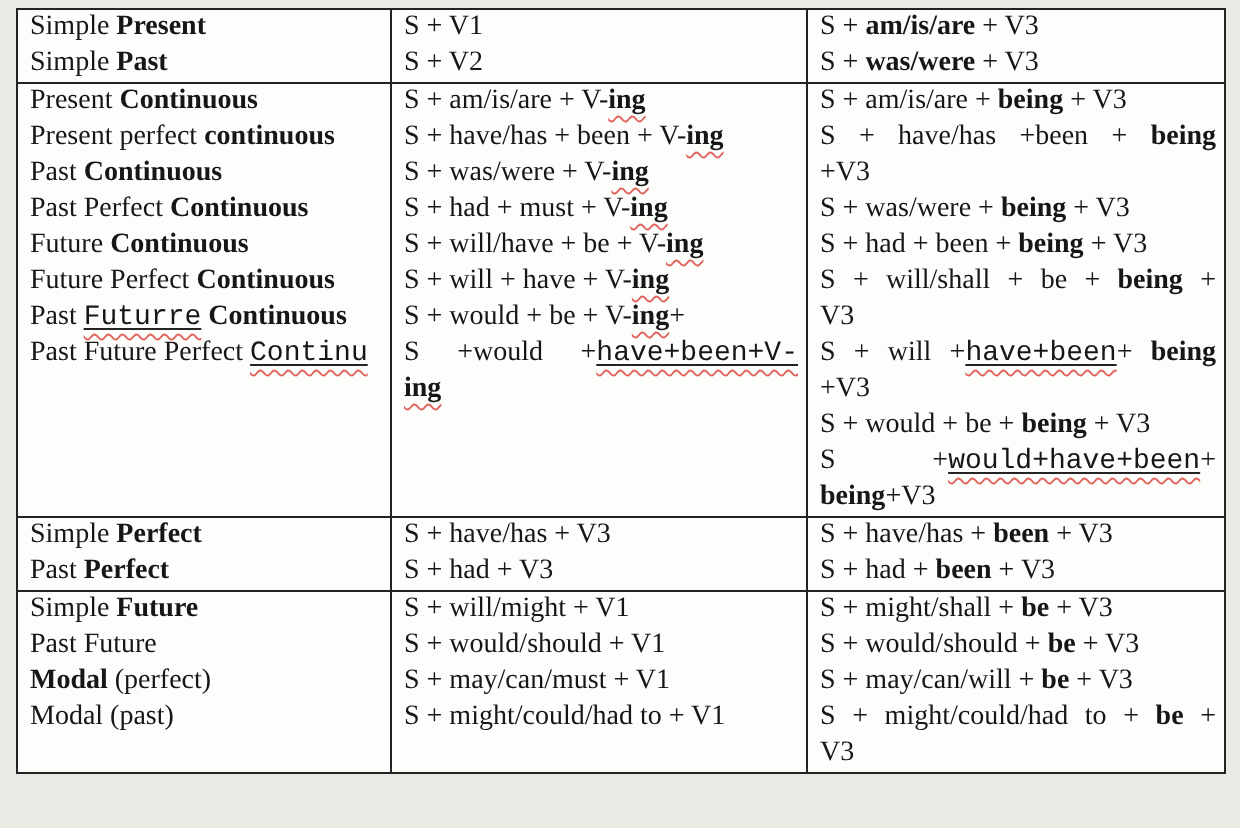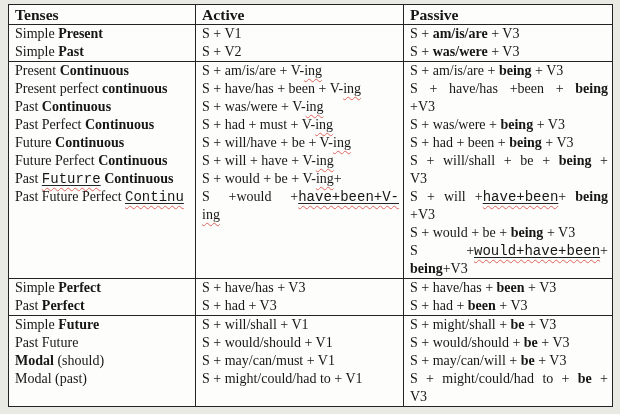--- a/index.html
+++ b/index.html
@@ -45,20 +45,21 @@
     text-align-last: justify;
   }
   .b { font-weight: bold; }
   .sq {
     text-decoration-line: underline;
     text-decoration-style: wavy;
     text-decoration-color: var(--squiggle, #e0635c);
     text-decoration-thickness: 1px;
     text-underline-offset: 2.5px;
     text-decoration-skip-ink: none;
+    font-weight: bold;
   }
   .usq {
     text-decoration-line: underline;
     text-decoration-style: solid;
     text-decoration-color: var(--border, #232323);
     text-decoration-thickness: 1px;
     text-underline-offset: 2px;
     text-decoration-skip-ink: none;
   }
   .usq .wv {
@@ -75,25 +76,20 @@
 <body>
 
 <div class="page">
   <table class="tense-table">
     <colgroup>
       <col style="width:187px">
       <col style="width:208px">
       <col style="width:209px">
     </colgroup>
     <tbody>
-        <tr class="header-row">
-          <td class="header-cell">Tenses</td>
-          <td class="header-cell">Active</td>
-          <td class="header-cell">Passive</td>
-        </tr>
         <tr class="group-row">
           <td class="col-tenses">
             <div class="line"><span class="seg">Simple </span><span class="seg b">Present</span></div>
             <div class="line"><span class="seg">Simple </span><span class="seg b">Past</span></div>
           </td>
           <td class="col-active">
             <div class="line"><span class="seg">S + V1</span></div>
             <div class="line"><span class="seg">S + V2</span></div>
           </td>
           <td class="col-passive">
@@ -149,25 +145,25 @@
           </td>
           <td class="col-passive">
             <div class="line"><span class="seg">S + have/has + </span><span class="seg b">been</span><span class="seg"> + V3</span></div>
             <div class="line"><span class="seg">S + had + </span><span class="seg b">been</span><span class="seg"> + V3</span></div>
           </td>
         </tr>
         <tr class="group-row">
           <td class="col-tenses">
             <div class="line"><span class="seg">Simple </span><span class="seg b">Future</span></div>
             <div class="line"><span class="seg">Past Future</span></div>
-            <div class="line"><span class="seg b">Modal</span><span class="seg"> (should)</span></div>
+            <div class="line"><span class="seg b">Modal</span><span class="seg"> (perfect)</span></div>
             <div class="line"><span class="seg">Modal (past)</span></div>
           </td>
           <td class="col-active">
-            <div class="line"><span class="seg">S + will/shall + V1</span></div>
+            <div class="line"><span class="seg">S + will/might + V1</span></div>
             <div class="line"><span class="seg">S + would/should + V1</span></div>
             <div class="line"><span class="seg">S + may/can/must + V1</span></div>
             <div class="line"><span class="seg">S + might/could/had to + V1</span></div>
           </td>
           <td class="col-passive">
             <div class="line"><span class="seg">S + might/shall + </span><span class="seg b">be</span><span class="seg"> + V3</span></div>
             <div class="line"><span class="seg">S + would/should + </span><span class="seg b">be</span><span class="seg"> + V3</span></div>
             <div class="line"><span class="seg">S + may/can/will + </span><span class="seg b">be</span><span class="seg"> + V3</span></div>
             <div class="line j"><span class="seg">S + might/could/had to + </span><span class="seg b">be</span><span class="seg"> +</span></div>
             <div class="line"><span class="seg">V3</span></div>

